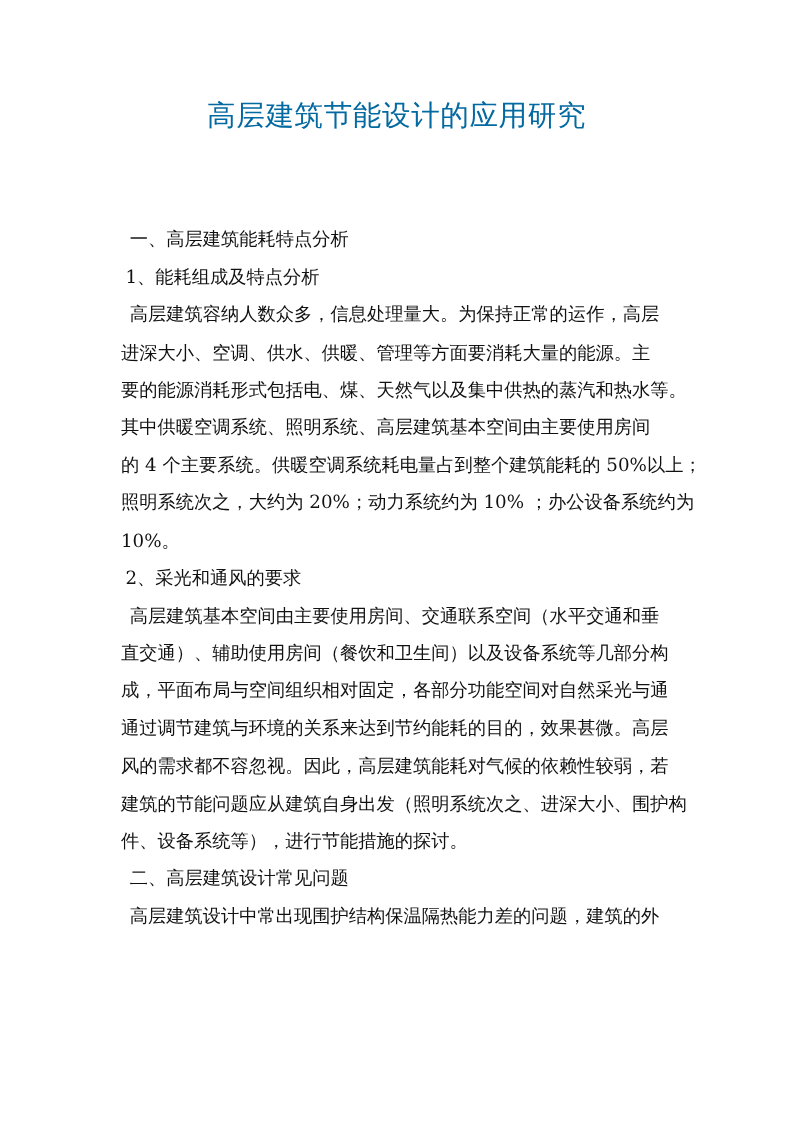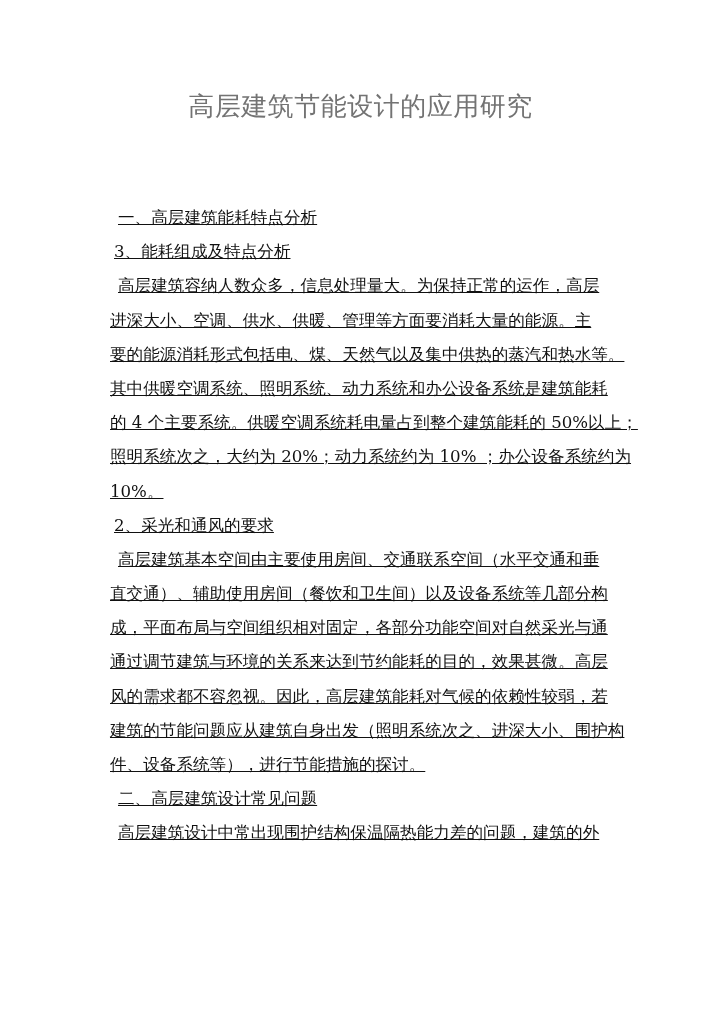--- a/index.html
+++ b/index.html
@@ -1,38 +1,38 @@
 <!DOCTYPE html>
 <html><head>
 <meta charset="utf-8">
 <style>
   html, body { margin: 0; padding: 0; background: #ffffff; }
   body { width: 721px; height: 1020px; position: relative; overflow: hidden;
          font-family: "DejaVu Serif", "Liberation Serif", serif; color: #111; }
   .page { position: absolute; left: 0; top: 0; width: 721px; height: 1020px; background: #fff; }
   .title { position: absolute; top: 86px; left: 0; width: 721px; text-align: center;
-           font-size: 26px; line-height: 40px; letter-spacing: 0.5px; color: #737373; }
+           font-size: 26px; line-height: 40px; letter-spacing: 0.5px; color: #0369a1; }
   .body { position: absolute; top: 201px; left: 110px; width: 502px;
           font-size: 16.6px; line-height: 34.2px; text-align: justify; }
-  .line { display: block; white-space: nowrap; height: 34.2px; text-decoration: underline; }
+  .line { display: block; white-space: nowrap; height: 34.2px; }
   .indent1 { padding-left: 8px; }
 </style>
 </head>
 <body>
 
 <div class="page">
   <div class="title">高层建筑节能设计的应用研究</div>
 
   <div class="body">
     <span class="line indent1">一、高层建筑能耗特点分析</span>
-    <span class="line" style="padding-left:4px">3、能耗组成及特点分析</span>
+    <span class="line" style="padding-left:4px">1、能耗组成及特点分析</span>
     <span class="line" style="padding-left:8px">高层建筑容纳人数众多，信息处理量大。为保持正常的运作，高层</span>
     <span class="line">进深大小、空调、供水、供暖、管理等方面要消耗大量的能源。主</span>
     <span class="line">要的能源消耗形式包括电、煤、天然气以及集中供热的蒸汽和热水等。</span>
-    <span class="line">其中供暖空调系统、照明系统、动力系统和办公设备系统是建筑能耗</span>
+    <span class="line">其中供暖空调系统、照明系统、高层建筑基本空间由主要使用房间</span>
     <span class="line">的 4 个主要系统。供暖空调系统耗电量占到整个建筑能耗的 50%以上；</span>
     <span class="line">照明系统次之，大约为 20%；动力系统约为 10% ；办公设备系统约为</span>
     <span class="line">10%。</span>
     <span class="line" style="padding-left:4px">2、采光和通风的要求</span>
     <span class="line" style="padding-left:8px">高层建筑基本空间由主要使用房间、交通联系空间（水平交通和垂</span>
     <span class="line">直交通）、辅助使用房间（餐饮和卫生间）以及设备系统等几部分构</span>
     <span class="line">成，平面布局与空间组织相对固定，各部分功能空间对自然采光与通</span>
     <span class="line">通过调节建筑与环境的关系来达到节约能耗的目的，效果甚微。高层</span>
     <span class="line">风的需求都不容忽视。因此，高层建筑能耗对气候的依赖性较弱，若</span>
     <span class="line">建筑的节能问题应从建筑自身出发（照明系统次之、进深大小、围护构</span>

